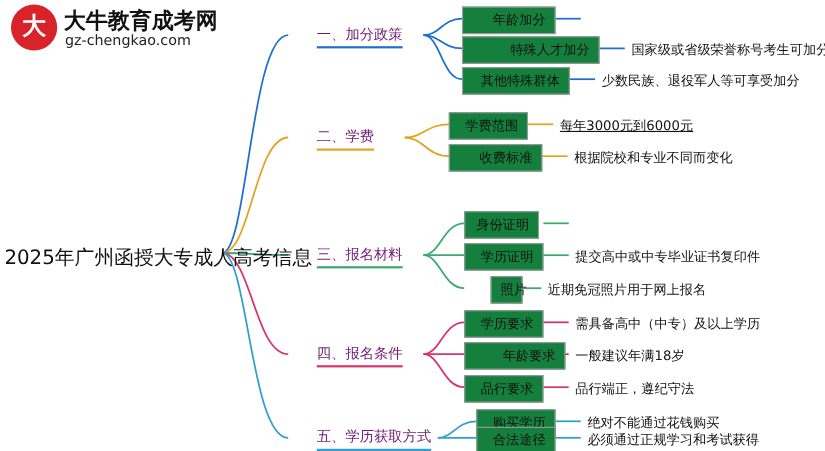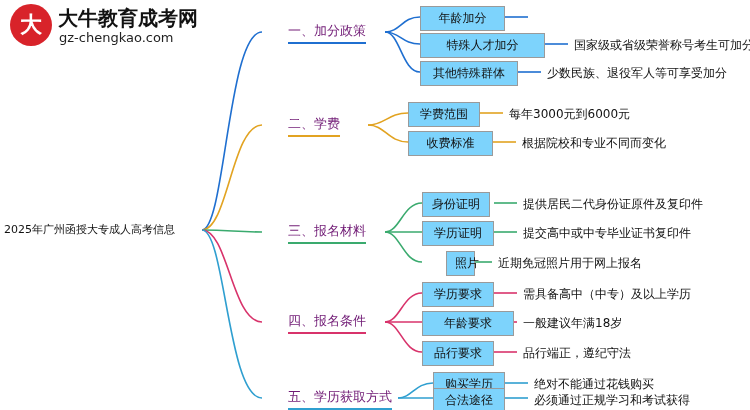--- a/index.html
+++ b/index.html
@@ -71,35 +71,35 @@
   }
   
   .node {
     position: absolute;
     font-size: 12.5px;
     color: #701a75;
     white-space: nowrap;
     font-family: "DejaVu Sans", sans-serif;
   }
   .root-node {
-    font-size: 11px;
+    font-size: 18px;
     color: #111111;
   }
   .branch-node {
     font-size: 13px;
     padding-bottom: 2px;
   }
   .leaf-box {
     border: 1px solid #9a9a9a;
     padding: 3px 8px;
     font-size: 12px;
-    background: #7dd3fc;
+    background: #15803d;
     color: #111111;
     box-sizing: border-box;
-    text-align: center;
+    text-align: right;
   }
   .leaf-text {
     font-size: 12px;
     color: #111111;
   }
 </style>
 </head>
 <body>
 
 <div id="root">
@@ -154,27 +154,26 @@
 
   <div class="node branch-node" style="left:288px; top:22px; border-bottom:2px solid #1f6fd0;">一、加分政策</div>
   <div class="node leaf-box" style="left:420px; top:6px; width:85px;">年龄加分</div>
   <div class="node leaf-box" style="left:420px; top:33px; width:125px;">特殊人才加分</div>
   <div class="node leaf-text" style="left:574px; top:37px;">国家级或省级荣誉称号考生可加分</div>
   <div class="node leaf-box" style="left:420px; top:61px; width:98px;">其他特殊群体</div>
   <div class="node leaf-text" style="left:547px; top:65px;">少数民族、退役军人等可享受加分</div>
 
   <div class="node branch-node" style="left:288px; top:115px; border-bottom:2px solid #e2a321;">二、学费</div>
   <div class="node leaf-box" style="left:408px; top:102px; width:72px;">学费范围</div>
-  <div class="node leaf-text" style="left:509px; top:106px;">每年3000元到6000元</div>
+  <div class="node leaf-text" style="left:509px; top:106px;text-decoration:underline;">每年3000元到6000元</div>
   <div class="node leaf-box" style="left:408px; top:131px; width:85px;">收费标准</div>
   <div class="node leaf-text" style="left:522px; top:135px;">根据院校和专业不同而变化</div>
 
   <div class="node branch-node" style="left:288px; top:222px; border-bottom:2px solid #3aaa6e;">三、报名材料</div>
   <div class="node leaf-box" style="left:422px; top:192px; width:68px;">身份证明</div>
-  <div class="node leaf-text" style="left:523px; top:196px;">提供居民二代身份证原件及复印件</div>
   <div class="node leaf-box" style="left:422px; top:221px; width:72px;">学历证明</div>
   <div class="node leaf-text" style="left:523px; top:225px;">提交高中或中专毕业证书复印件</div>
   <div class="node leaf-box" style="left:446px; top:251px; width:29px;">照片</div>
   <div class="node leaf-text" style="left:498px; top:255px;">近期免冠照片用于网上报名</div>
 
   <div class="node branch-node" style="left:288px; top:312px; border-bottom:2px solid #d8336b;">四、报名条件</div>
   <div class="node leaf-box" style="left:422px; top:282px; width:72px;">学历要求</div>
   <div class="node leaf-text" style="left:523px; top:286px;">需具备高中（中专）及以上学历</div>
   <div class="node leaf-box" style="left:422px; top:311px; width:92px;">年龄要求</div>
   <div class="node leaf-text" style="left:523px; top:315px;">一般建议年满18岁</div>

